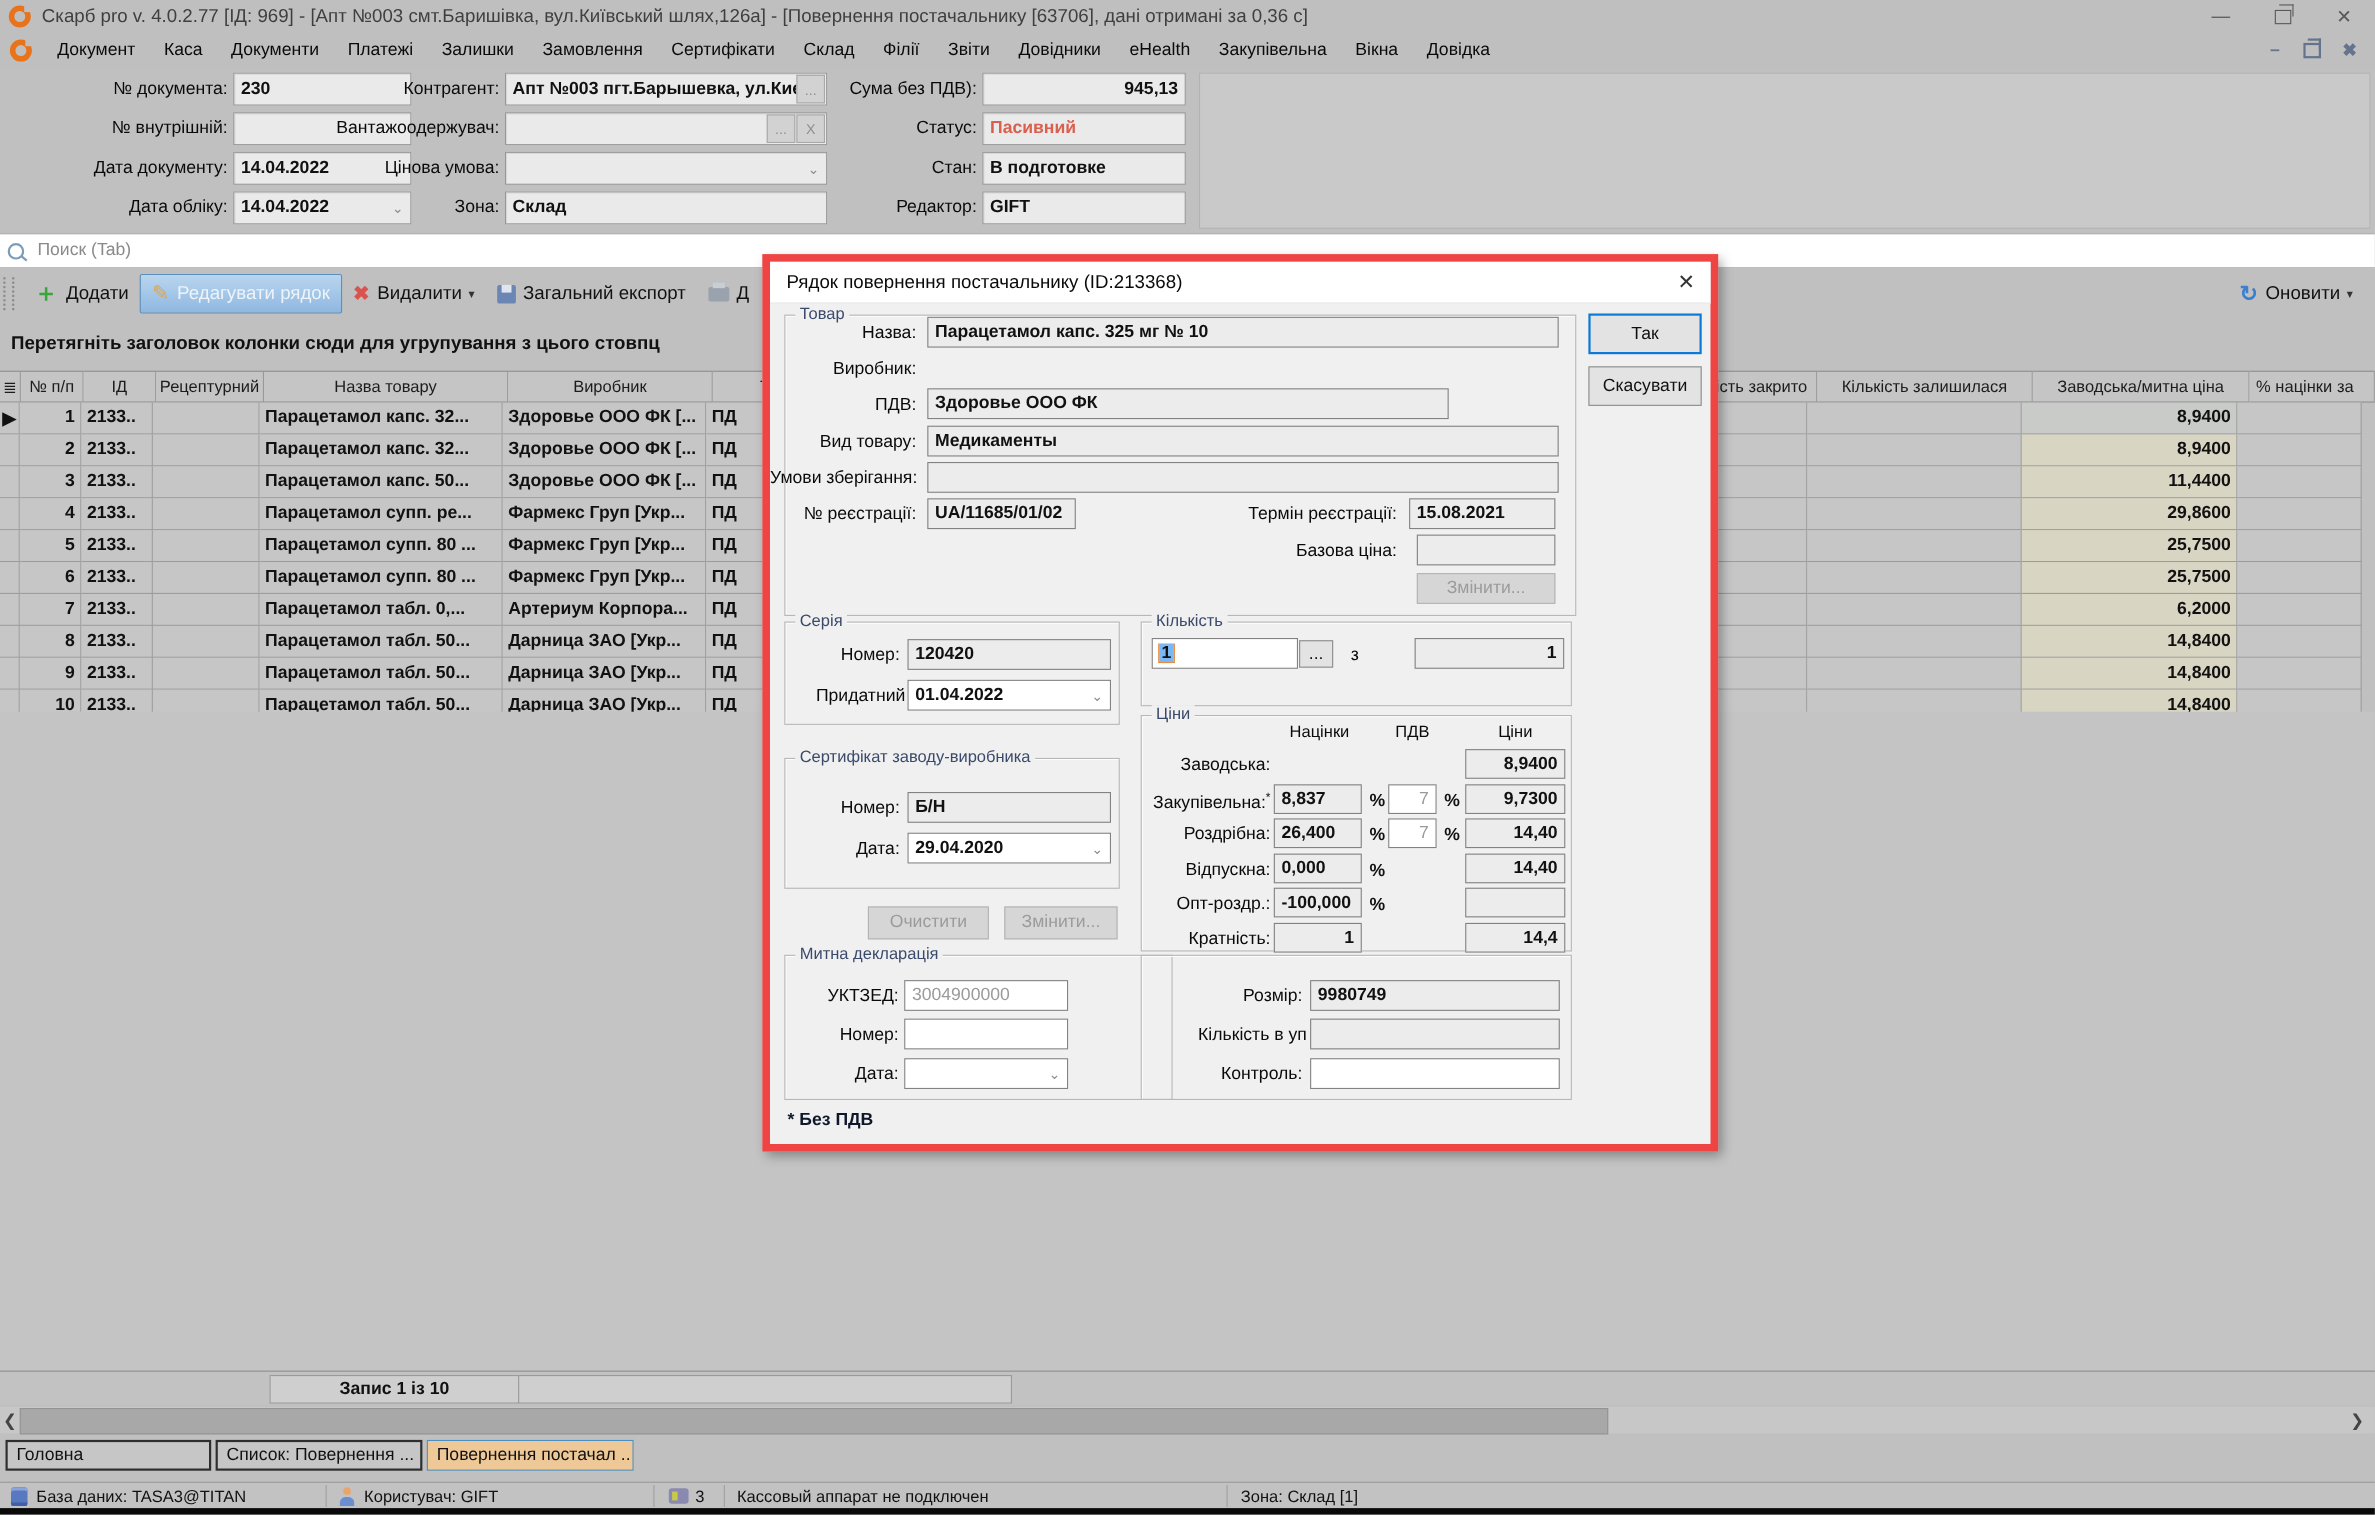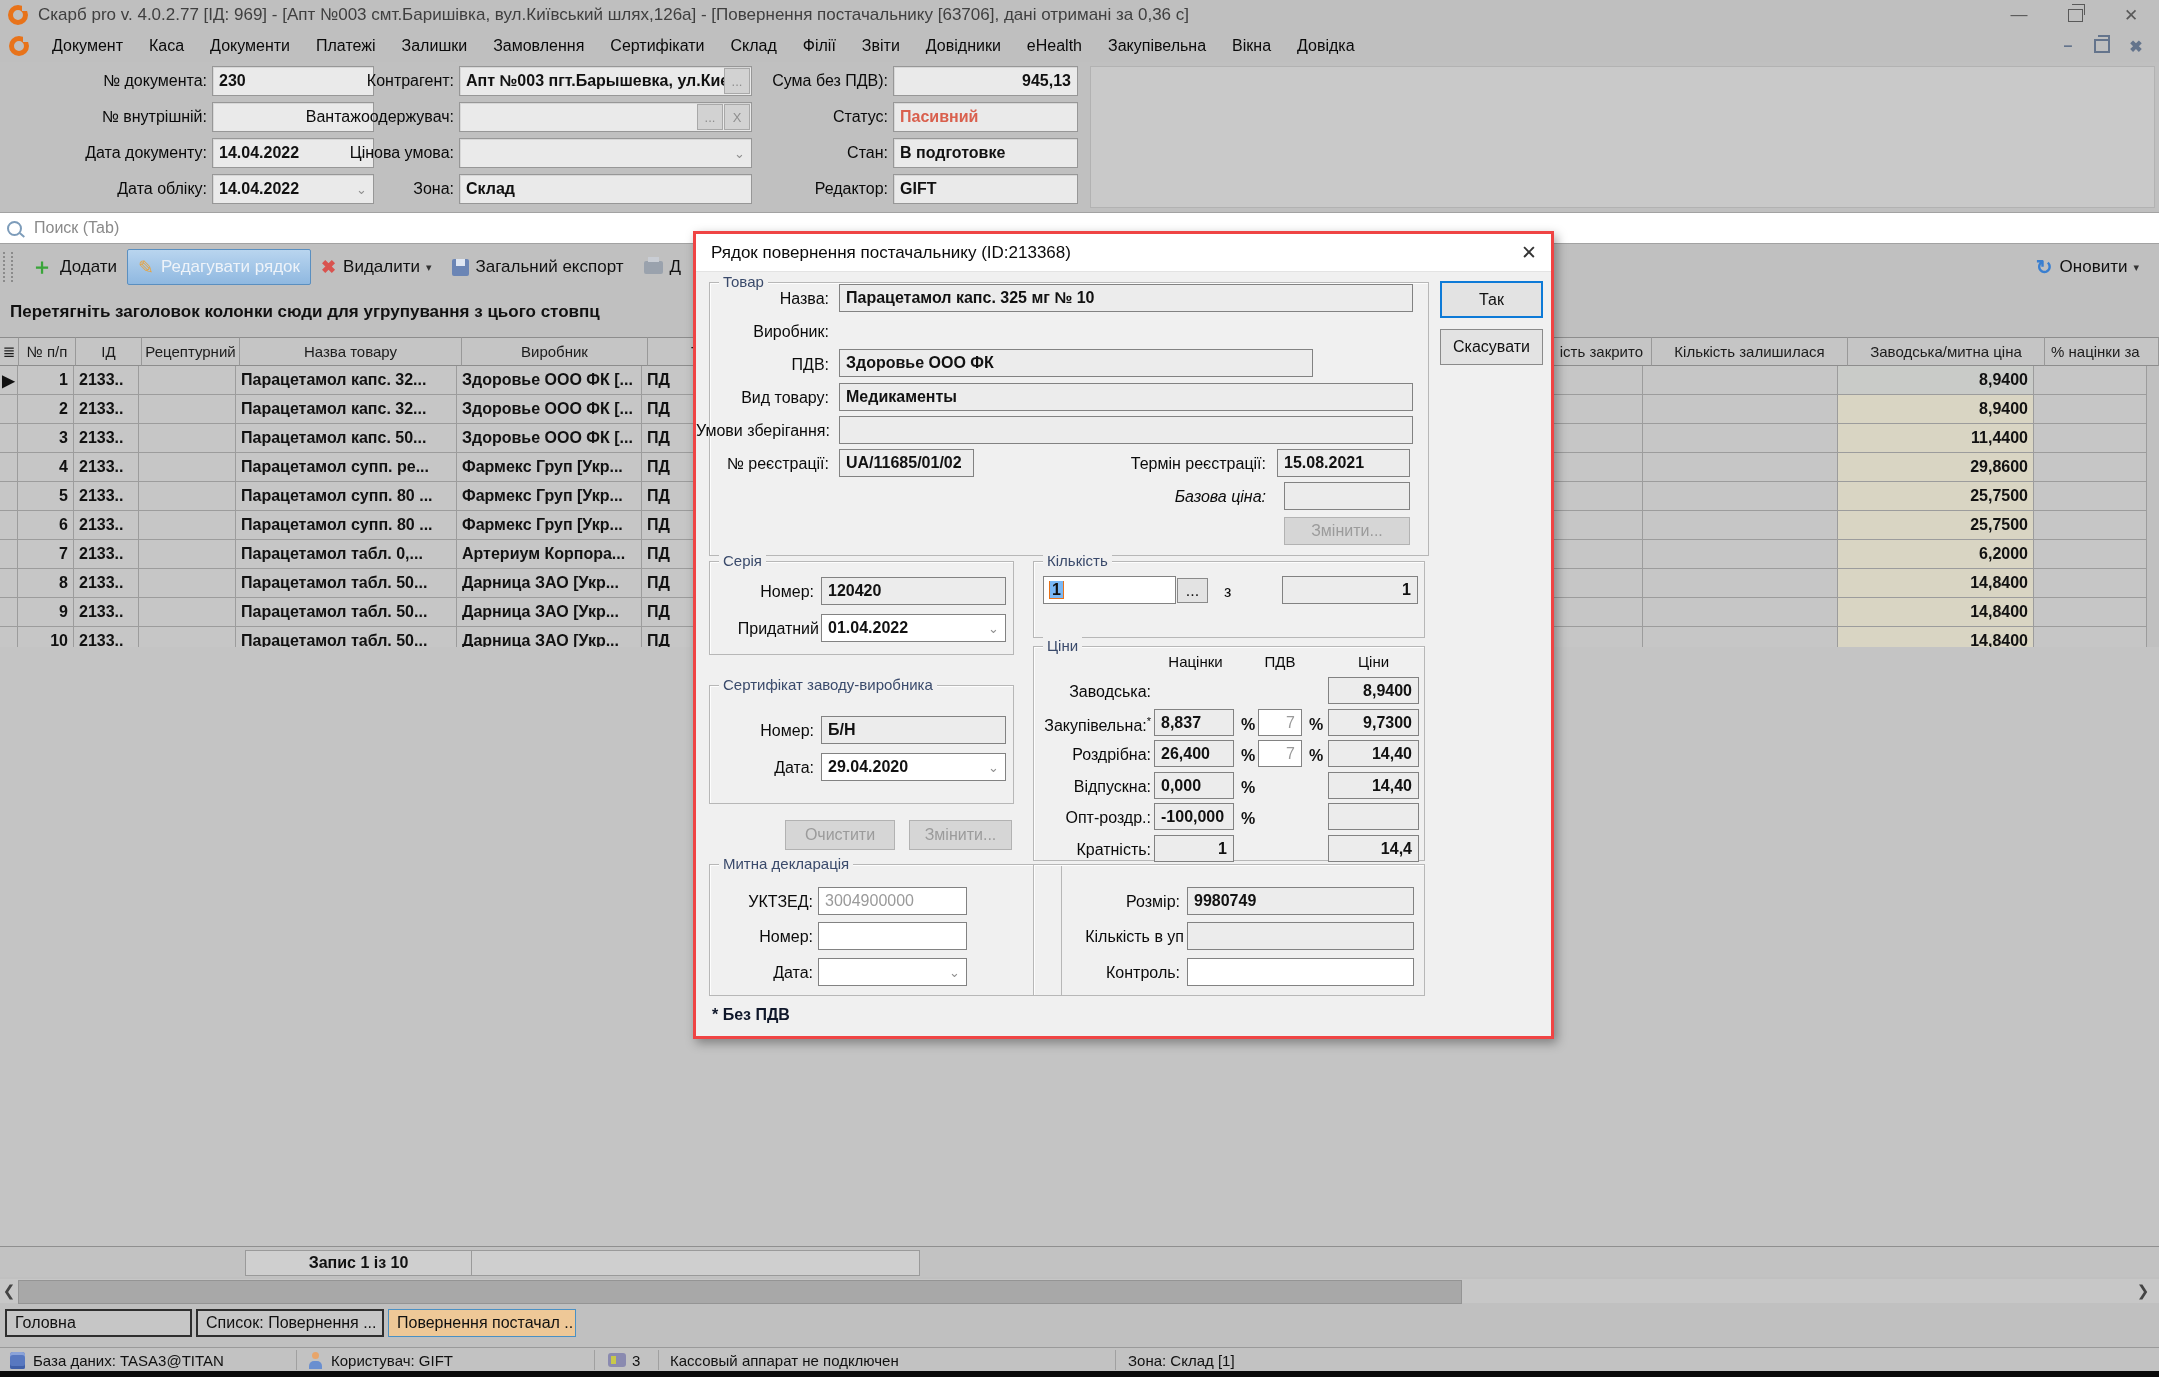--- a/index.html
+++ b/index.html
@@ -86,21 +86,21 @@
   .sb-item{position:absolute;top:0;height:24px;display:flex;align-items:center;white-space:nowrap;}
   .sb-sep{position:absolute;top:2px;width:1px;height:20px;background:#a0a0a0;}
   .icon-db{width:15px;height:17px;background:#5878c0;border-radius:3px 3px 2px 2px;margin-right:8px;box-shadow:inset 0 3px 0 #8ba3d8, inset 0 -3px 0 #3f5fa8;}
   .icon-user{width:15px;height:17px;position:relative;margin-right:8px;}
   .icon-user::before{content:"";position:absolute;left:4px;top:0;width:7px;height:7px;border-radius:50%;background:#e8a56a;}
   .icon-user::after{content:"";position:absolute;left:1px;bottom:0;width:13px;height:8px;border-radius:5px 5px 0 0;background:#6a8fd0;}
   .icon-plug{width:18px;height:14px;background:#8a8ab0;border-radius:3px;position:relative;margin-right:6px;}
   .icon-plug::after{content:"";position:absolute;left:3px;top:3px;width:5px;height:8px;background:#c8c84a;}
   .blackstrip{left:0;top:1371px;width:2159px;height:6px;background:#0a0a0a;}
   
-  .dialog{left:693px;top:231px;width:855px;height:802px;background:#f0f0f0;border:3px solid #ef4444;box-shadow:3px 4px 10px rgba(0,0,0,.35);z-index:50;}
+  .dialog{left:693px;top:231px;width:855px;height:802px;background:#f0f0f0;border:7px solid #ef4444;box-shadow:3px 4px 10px rgba(0,0,0,.35);z-index:50;}
   .dlg-titlebar{position:absolute;left:0;top:0;width:100%;height:37px;background:#ffffff;display:flex;align-items:center;border-bottom:1px solid #e3e3e3;}
   .dlg-title{font-size:17px;padding-left:15px;color:#0a0a0a;}
   .dlg-close{margin-left:auto;width:44px;height:37px;display:flex;align-items:center;justify-content:center;font-size:19px;color:#333;}
   .grp{position:absolute;border:1px solid #b7b7b7;box-shadow:inset 1px 1px 0 #fdfdfd;}
   .grp-label{position:absolute;top:-10px;left:9px;background:#f0f0f0;padding:0 4px;font-size:15px;color:#3a4a6b;white-space:nowrap;}
   .dlabel{position:absolute;font-size:16px;color:#0a0a0a;text-align:right;white-space:nowrap;}
   .dfld{position:absolute;height:28px;background:#ececec;border:1px solid #828282;display:flex;align-items:center;box-sizing:border-box;}
   .dfld.white{background:#fff;}
   .dfld .v{font-weight:bold;font-size:16px;padding:0 6px;white-space:nowrap;overflow:hidden;flex:1;}
   .dfld .v.right{text-align:right;}
@@ -481,21 +481,21 @@
       <span class="v"></span>
     </div>
   <span class="dlabel" style="left:20px;top:221px;width:113px;">№ реєстрації:</span>
   <div class="dfld" style="left:143px;top:215px;width:135px;">
       <span class="v">UA/11685/01/02</span>
     </div>
   <span class="dlabel" style="left:420px;top:221px;width:150px;">Термін реєстрації:</span>
   <div class="dfld" style="left:581px;top:215px;width:133px;">
       <span class="v">15.08.2021</span>
     </div>
-  <span class="dlabel" style="left:430px;top:254px;width:140px;font-style:italic;">Базова ціна:</span>
+  <span class="dlabel" style="left:430px;top:254px;width:140px;">Базова ціна:</span>
   <div class="dfld" style="left:588px;top:248px;width:126px;">
       <span class="v"></span>
     </div>
   <span class="dbtn disabled" style="left:588px;top:283px;width:126px;height:28px;">Змінити...</span>
 
   <span class="dbtn default" style="left:744px;top:47px;width:103px;height:37px;">Так</span>
   <span class="dbtn" style="left:744px;top:95px;width:103px;height:36px;">Скасувати</span>
 
   <div class="grp" style="left:13px;top:327px;width:303px;height:92px;">
     <span class="grp-label">Серія</span>

